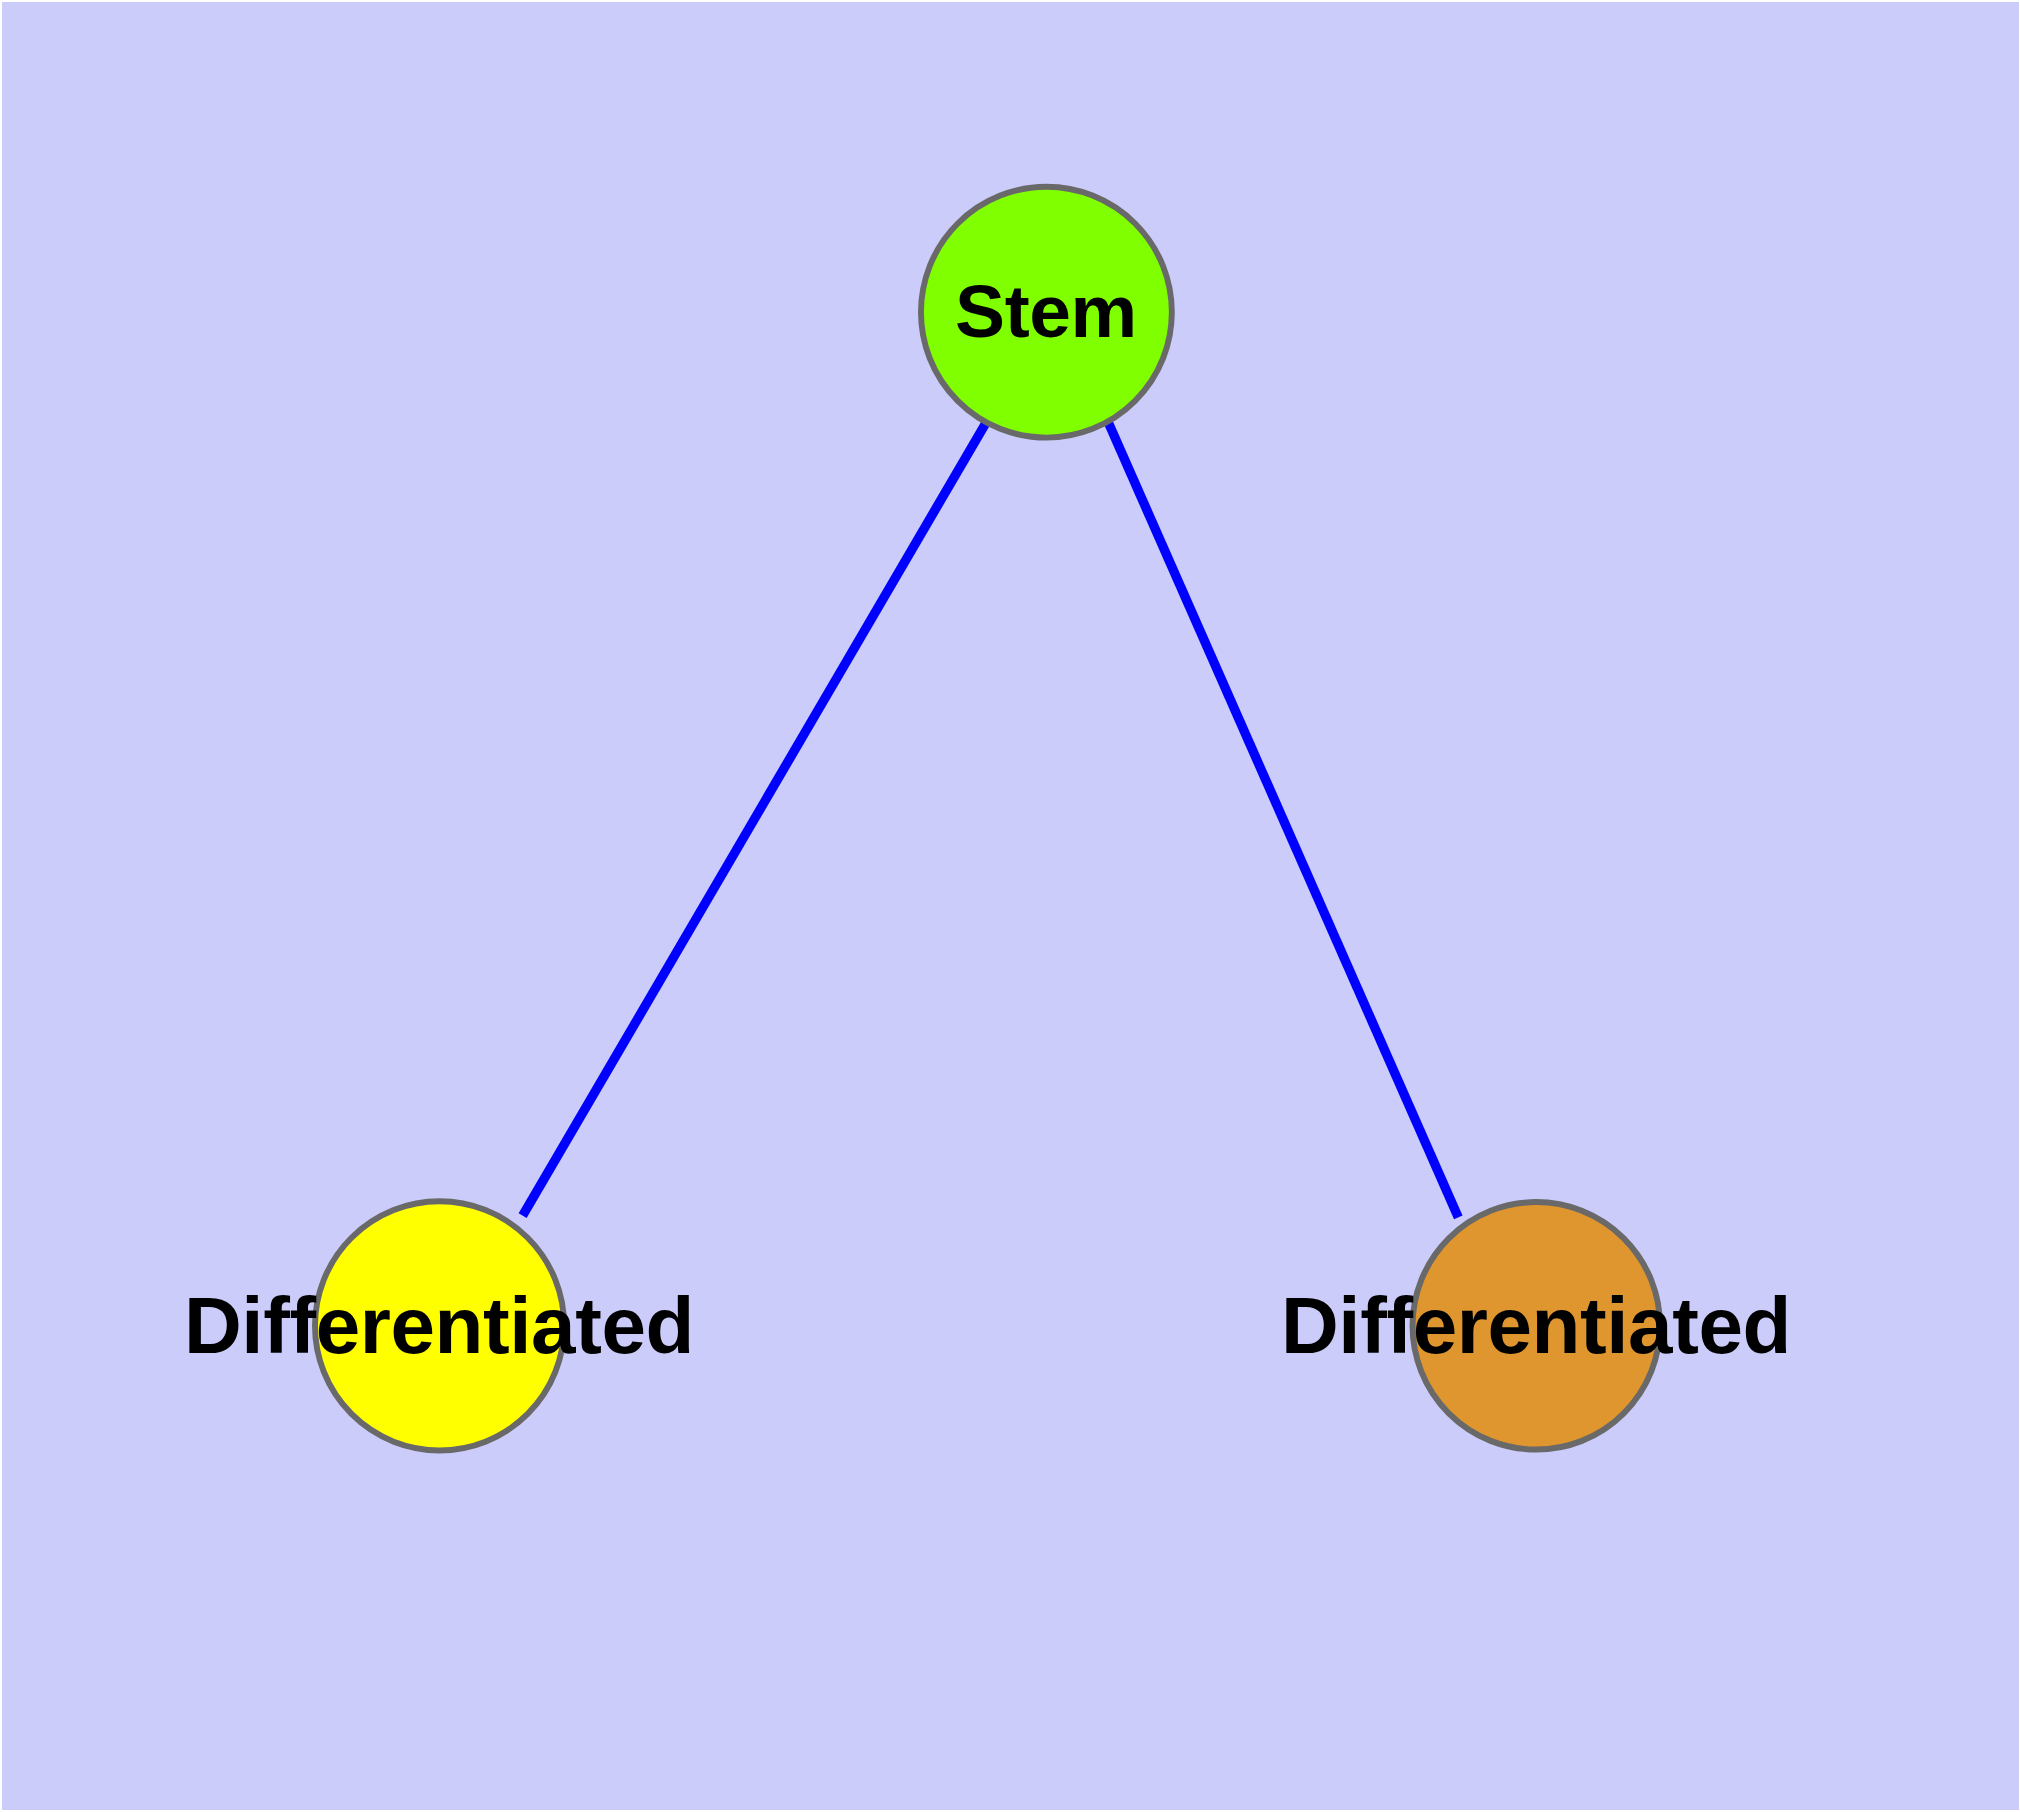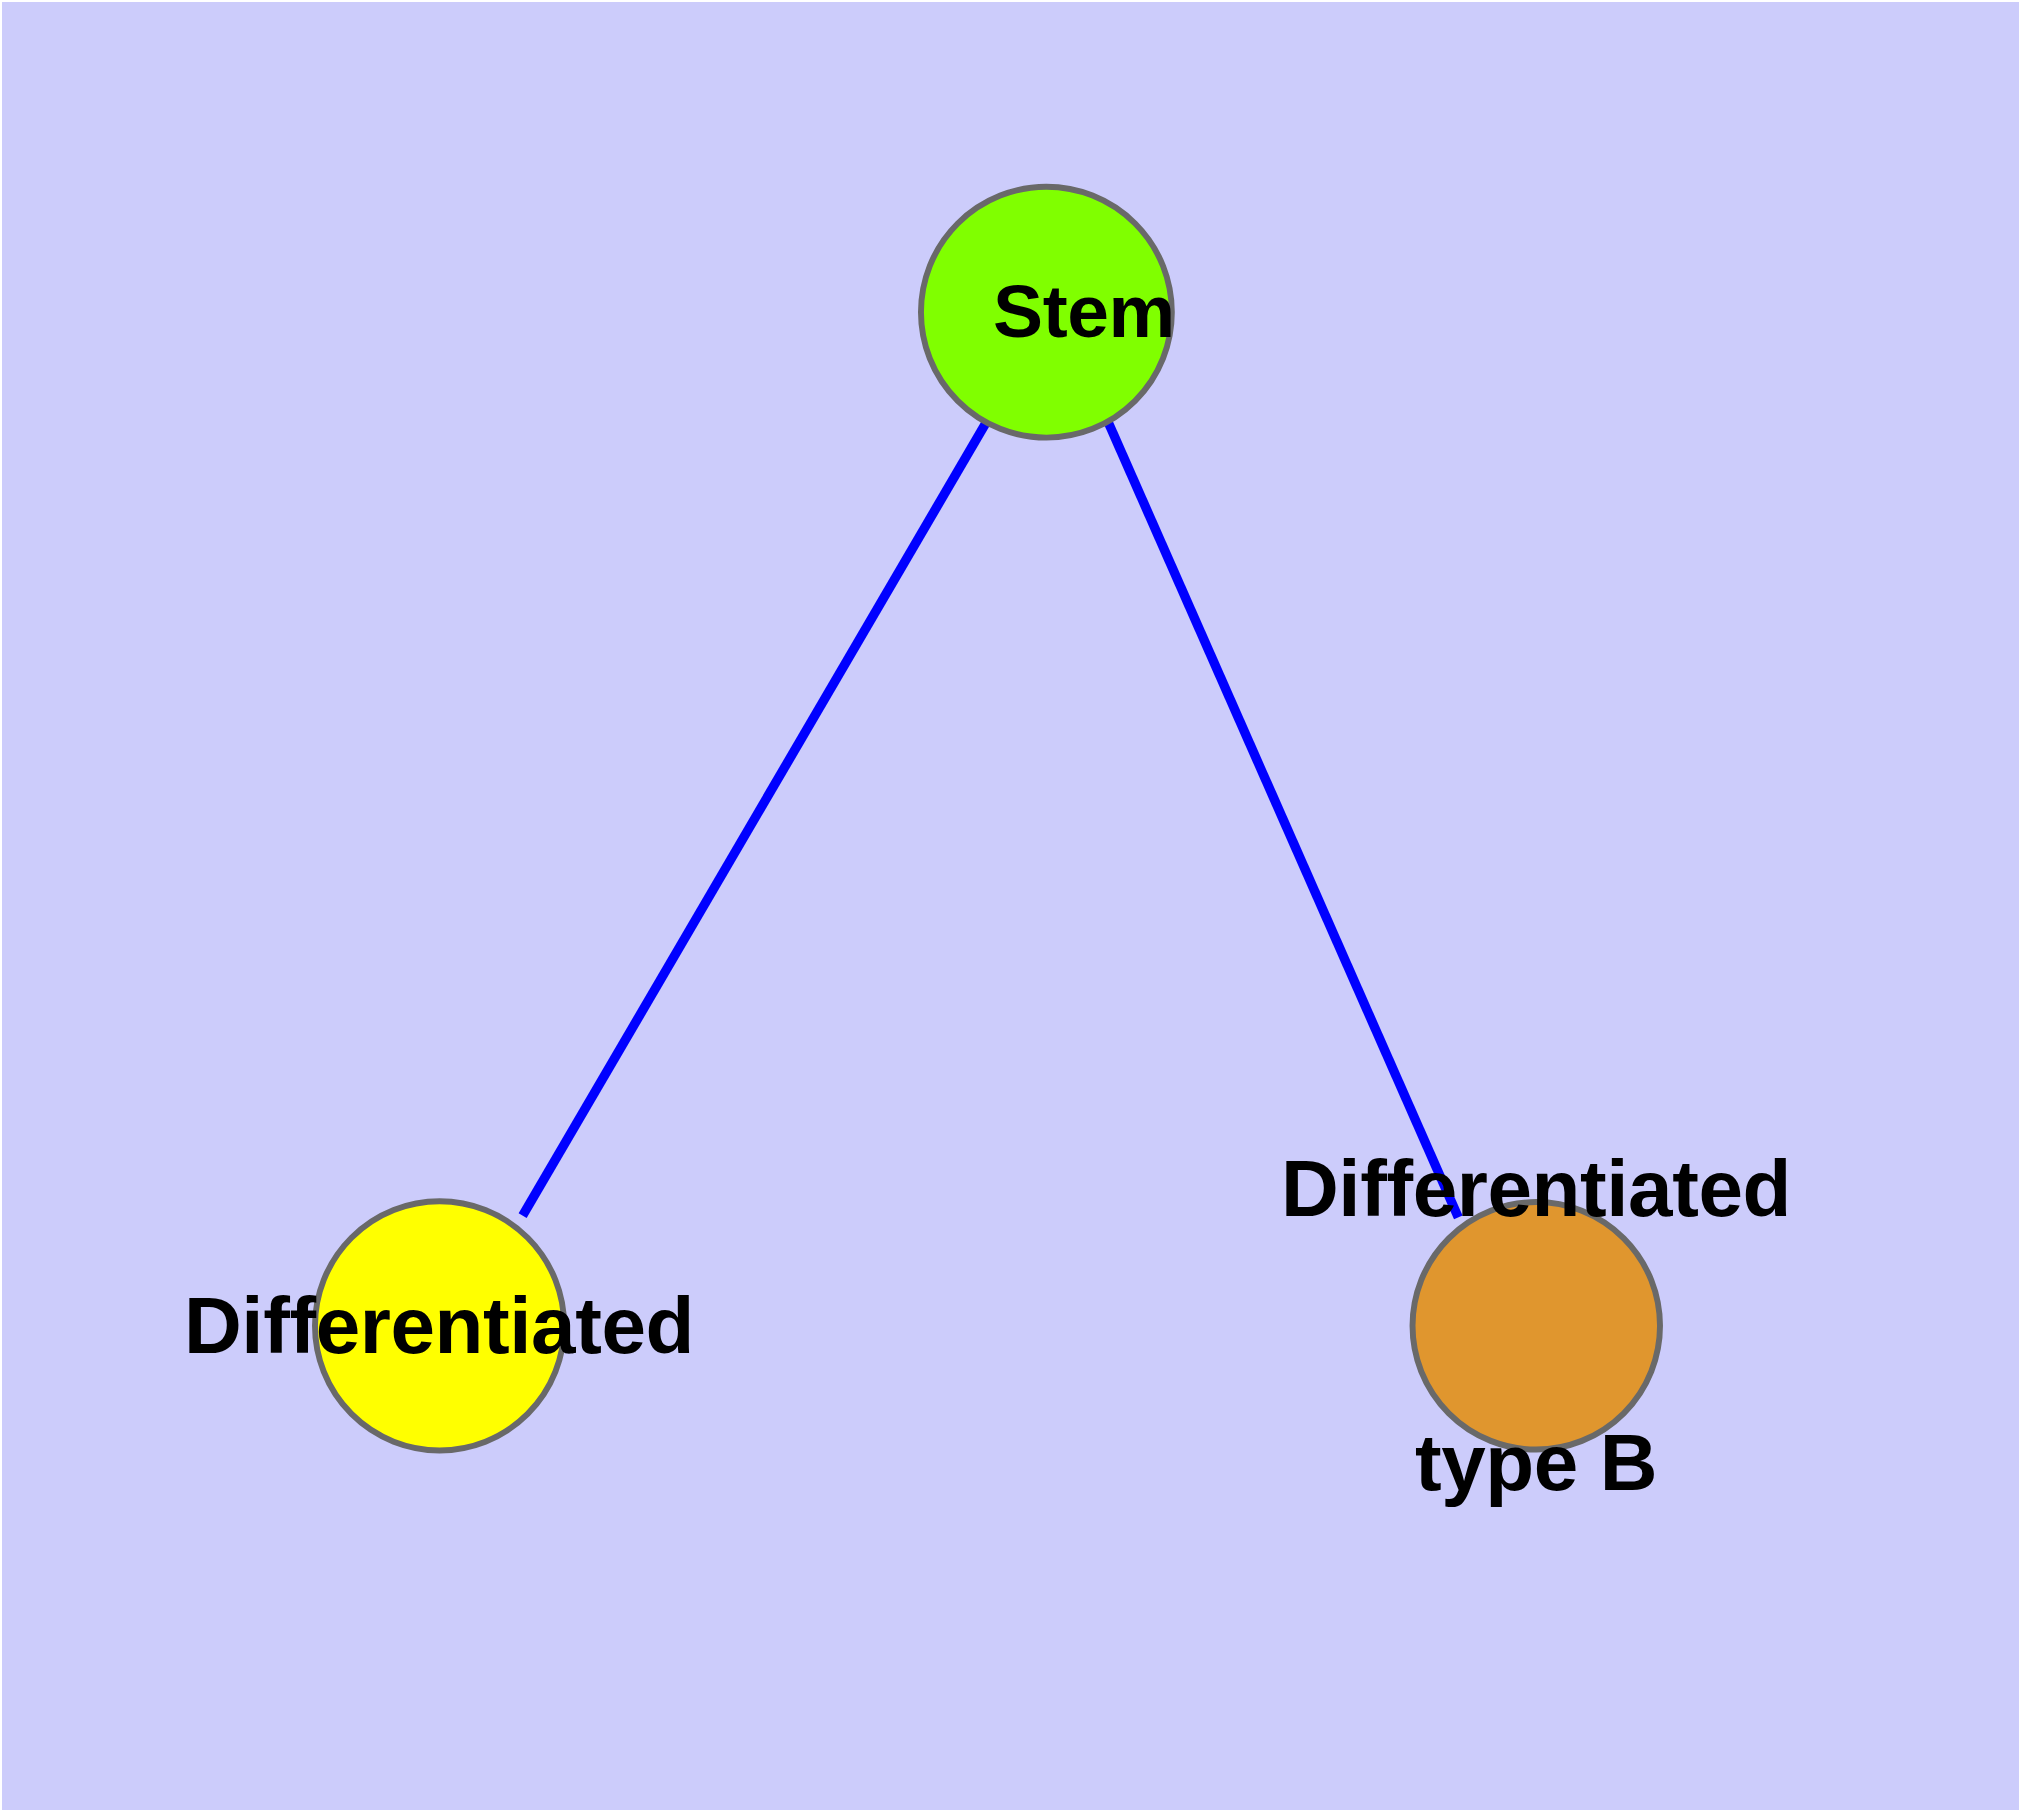--- a/index.html
+++ b/index.html
@@ -66,25 +66,24 @@
       <line x1="1305" y1="496" x2="1718" y2="1434" stroke="#0000ff" stroke-width="11" stroke-linecap="butt"></line>
     </g>
 
     <g>
       <circle cx="1232" cy="366" r="148" fill="#80ff00" stroke="#696969" stroke-width="7"></circle>
       <circle cx="516" cy="1562" r="147" fill="#ffff00" stroke="#696969" stroke-width="7"></circle>
       <circle cx="1810" cy="1562" r="146" fill="#e0962e" stroke="#696969" stroke-width="7"></circle>
     </g>
   </svg>
 
-  <div class="node-label" id="label-stem" style="left: 1044px; top: 310px; font-size: 75px; color: rgb(0, 0, 0); margin-left: 38px;">Stem</div>
+  <div class="node-label" id="label-stem" style="left: 1044px; top: 310px; font-size: 75px; color: rgb(0, 0, 0);">Stem</div>
 
   <div class="node-label" id="label-diff-a" style="left: 437px; top: 1324px; font-size: 80px; color: rgb(0, 0, 0);">
     <div>Differentiated</div>
   </div>
 
   <div class="node-label" id="label-diff-b" style="left: 1534px; top: 1324px; font-size: 80px; color: rgb(0, 0, 0);">
     <div>Differentiated</div>
-    <div>type B</div>
   </div>
 
 </div>
 
 
 </body></html>

